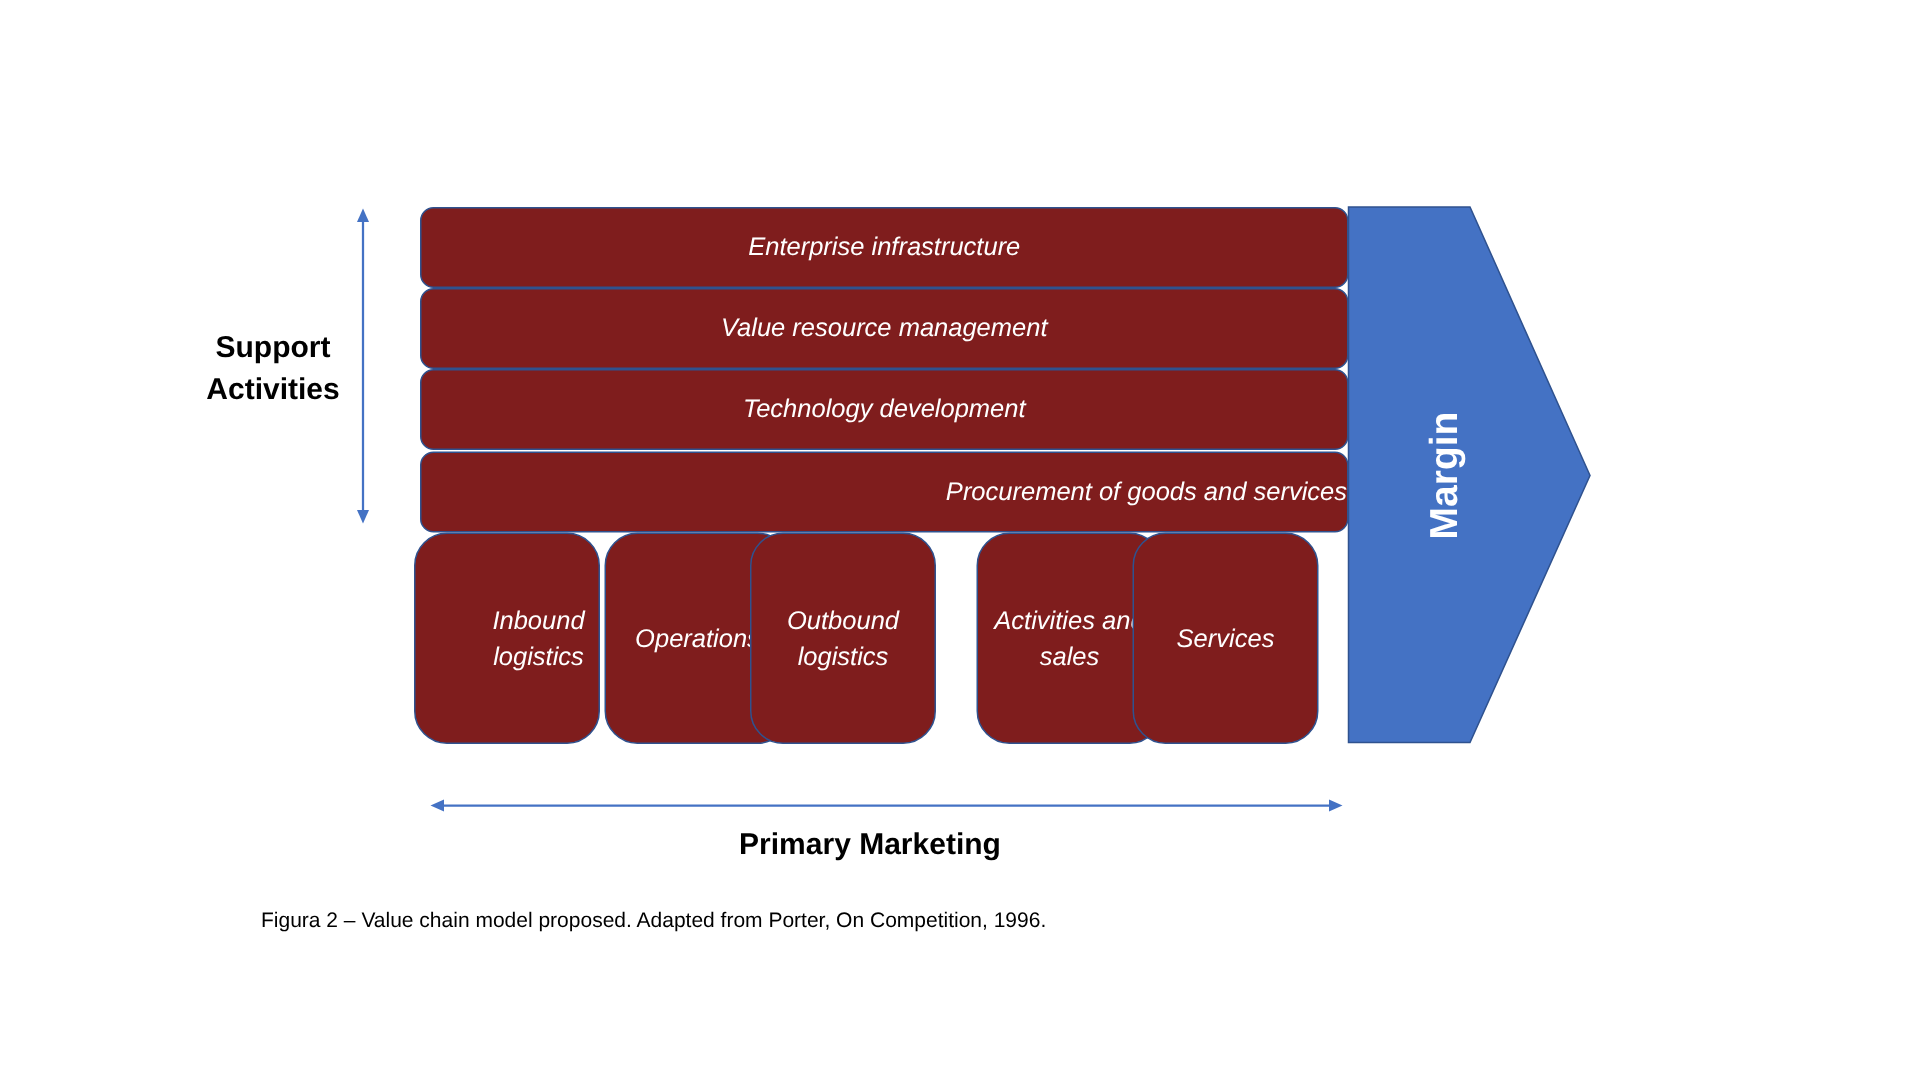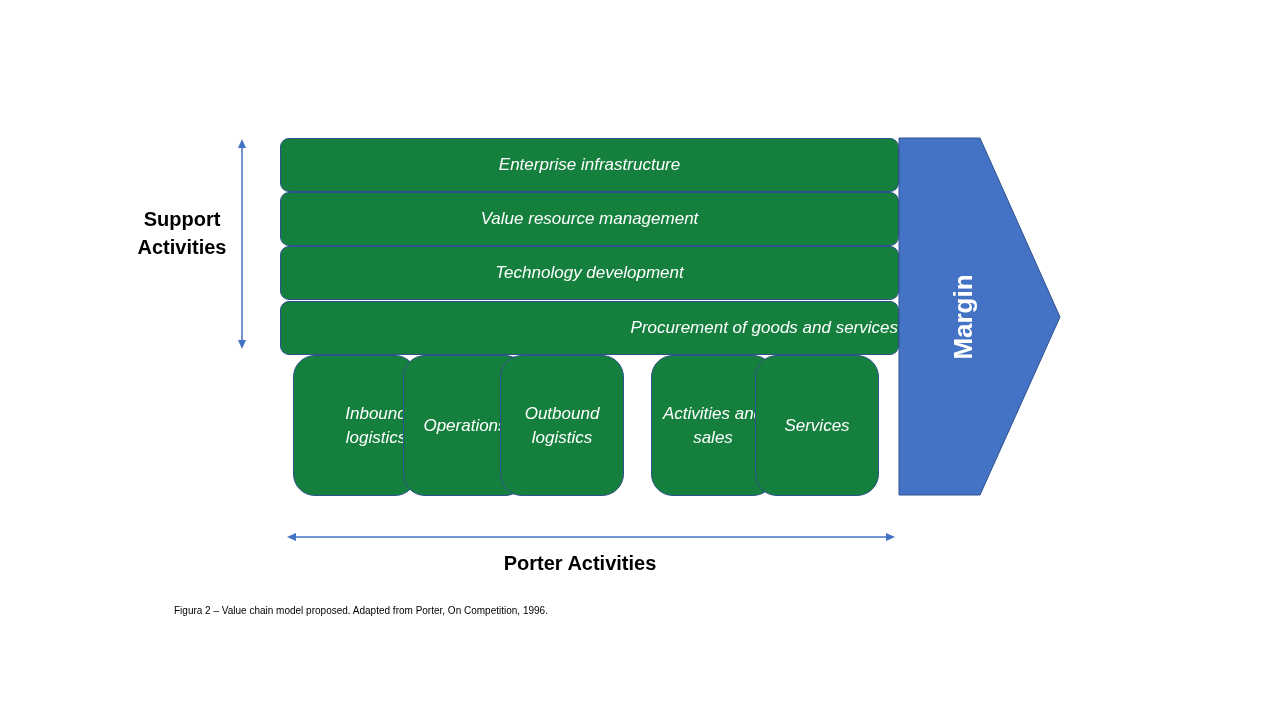--- a/index.html
+++ b/index.html
@@ -1,28 +1,28 @@
 <!DOCTYPE html>
 <html><head>
   <meta charset="utf-8">
   <style>
     html, body { margin: 0; padding: 0; background: #ffffff; }
     body { width: 1280px; height: 720px; position: relative; overflow: hidden;
            font-family: "Liberation Sans", "DejaVu Sans", sans-serif; }
     .box {
       position: absolute; box-sizing: border-box;
-      background: #15803d; border: 1px solid #2f528f;
+      background: #7f1d1d; border: 1px solid #2f528f;
       color: #ffffff; font-style: italic; font-size: 17px;
       display: flex; align-items: center; justify-content: center; text-align: center;
       line-height: 24px;
     }
     .support { left: 280px; width: 619px; height: 54px; border-radius: 9px; }
     .primary { top: 355px; height: 141px; width: 124px; border-radius: 22px; padding: 0 6px; }
     .label-bold { position: absolute; font-weight: bold; color: #000; font-size: 20px; text-align: center; line-height: 28px; }
-    .caption { position: absolute; left: 174px; top: 605px; font-size: 10px; color: #000; }
+    .caption { position: absolute; left: 174px; top: 605px; font-size: 14px; color: #000; }
     svg { position: absolute; left: 0; top: 0; }
     .margin-text { position: absolute; color: #fff; font-weight: bold; font-size: 26px;
                    left: 963px; top: 317px; transform: translate(-50%, -50%) rotate(-90deg);
                    white-space: nowrap; }
   </style>
 </head>
 <body>
 
 <svg width="1280" height="720">
   <polygon points="899,138 980,138 1060,317 980,495 899,495" fill="#4472c4" stroke="#2f528f" stroke-width="1"></polygon>
@@ -48,32 +48,32 @@
 <div class="box support" style="top:192px;">
   <span>Value resource management</span>
 </div>
 <div class="box support" style="top:246px;align-items:center;">
   <span>Technology development</span>
 </div>
 <div class="box support" style="top:301px;justify-content:flex-end;">
   <span>Procurement of goods and services</span>
 </div>
 
-<div class="box primary" style="left:293px;padding-left:48px;">
+<div class="box primary" style="left:276px;padding-left:48px;">
   <span>Inbound logistics</span>
 </div>
 <div class="box primary" style="left:403px;">
   <span>Operations</span>
 </div>
 <div class="box primary" style="left:500px;">
   <span>Outbound logistics</span>
 </div>
 <div class="box primary" style="left:651px;">
   <span>Activities and sales</span>
 </div>
 <div class="box primary" style="left:755px;">
   <span>Services</span>
 </div>
 
-<div class="label-bold" style="left:128px; top:205px; width:108px;">Support Activities</div>
-<div class="label-bold" style="left:430px; top:549px; width:300px;">Porter Activities</div>
+<div class="label-bold" style="left:128px; top:218px; width:108px;">Support Activities</div>
+<div class="label-bold" style="left:430px; top:549px; width:300px;">Primary Marketing</div>
 
 <div class="caption">Figura 2 – Value chain model proposed. Adapted from Porter, On Competition, 1996.</div>
 
 </body></html>

